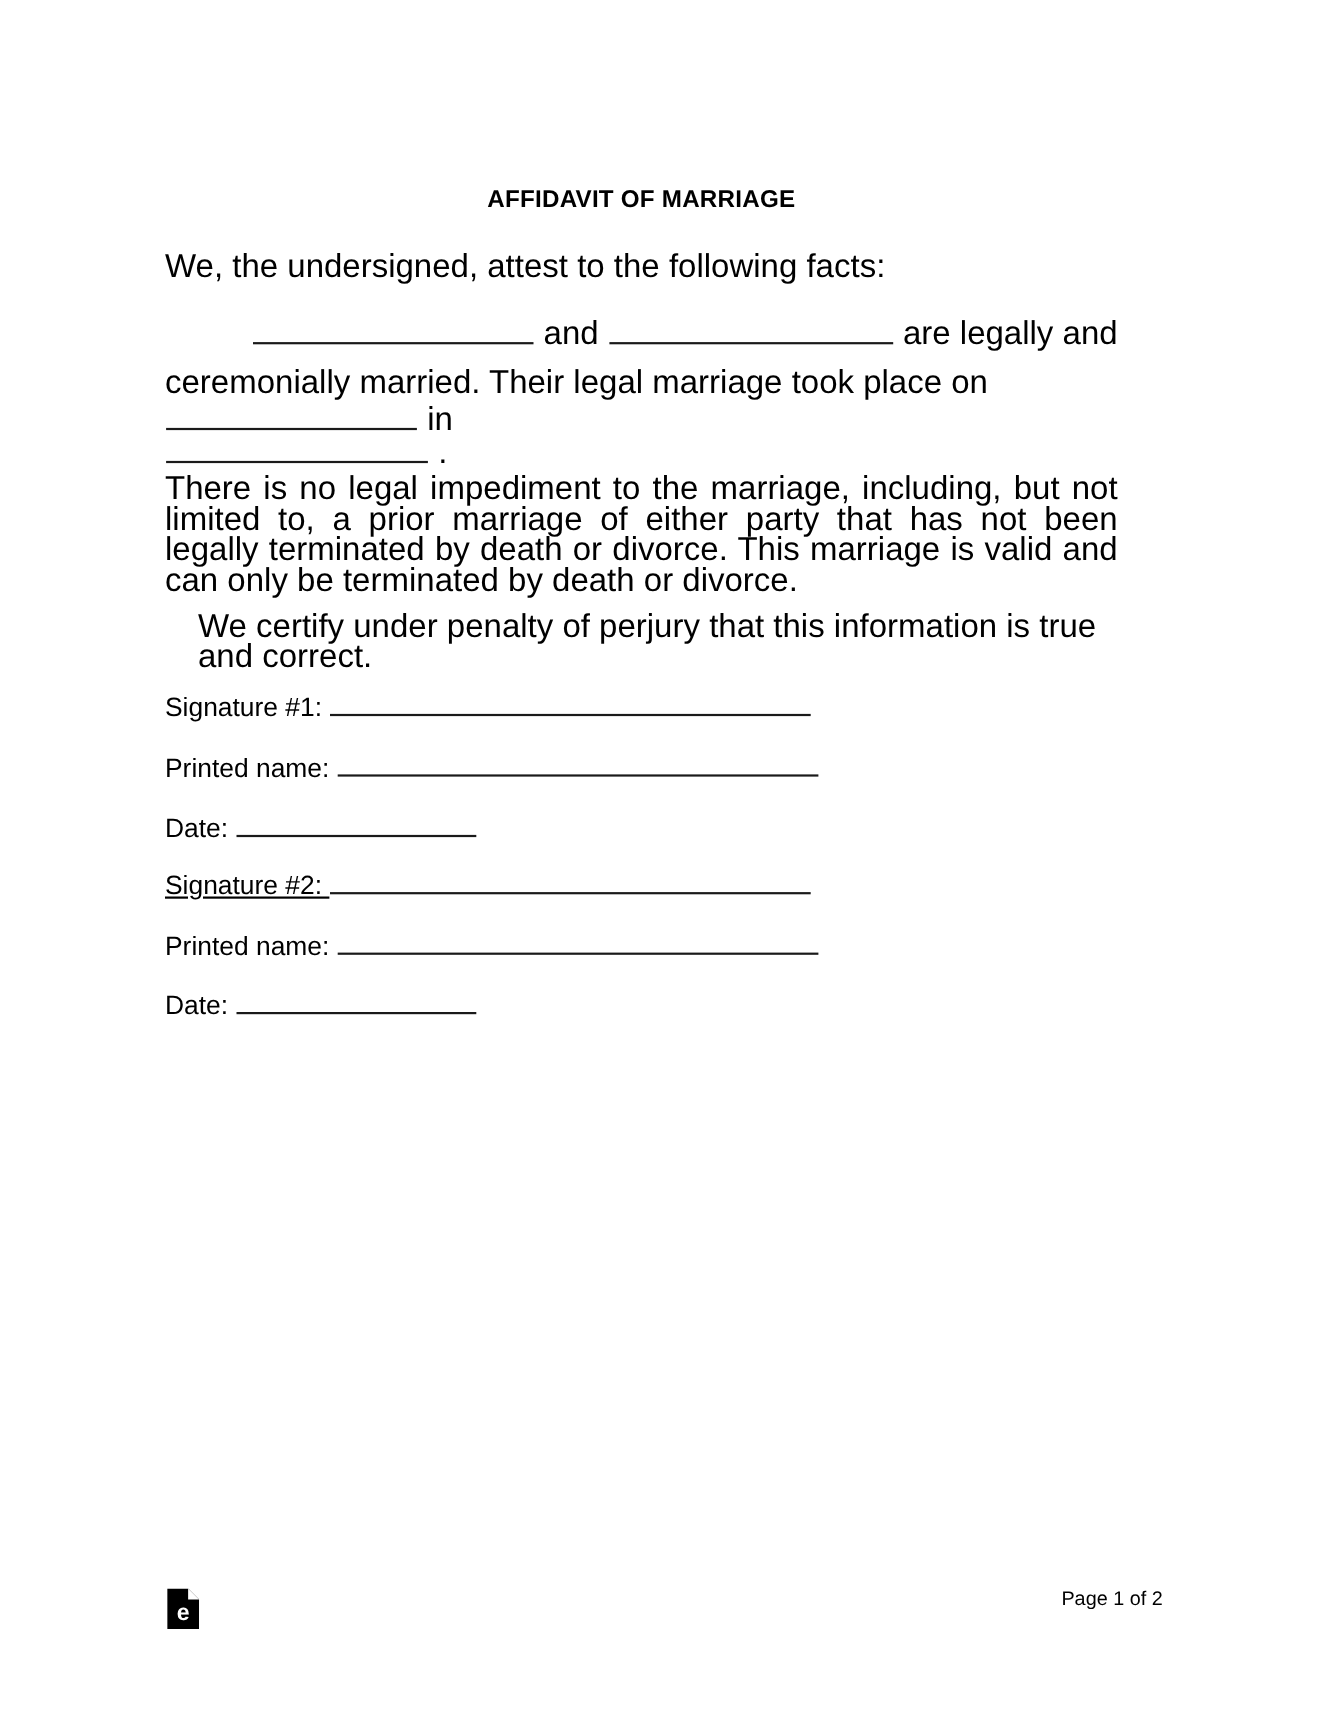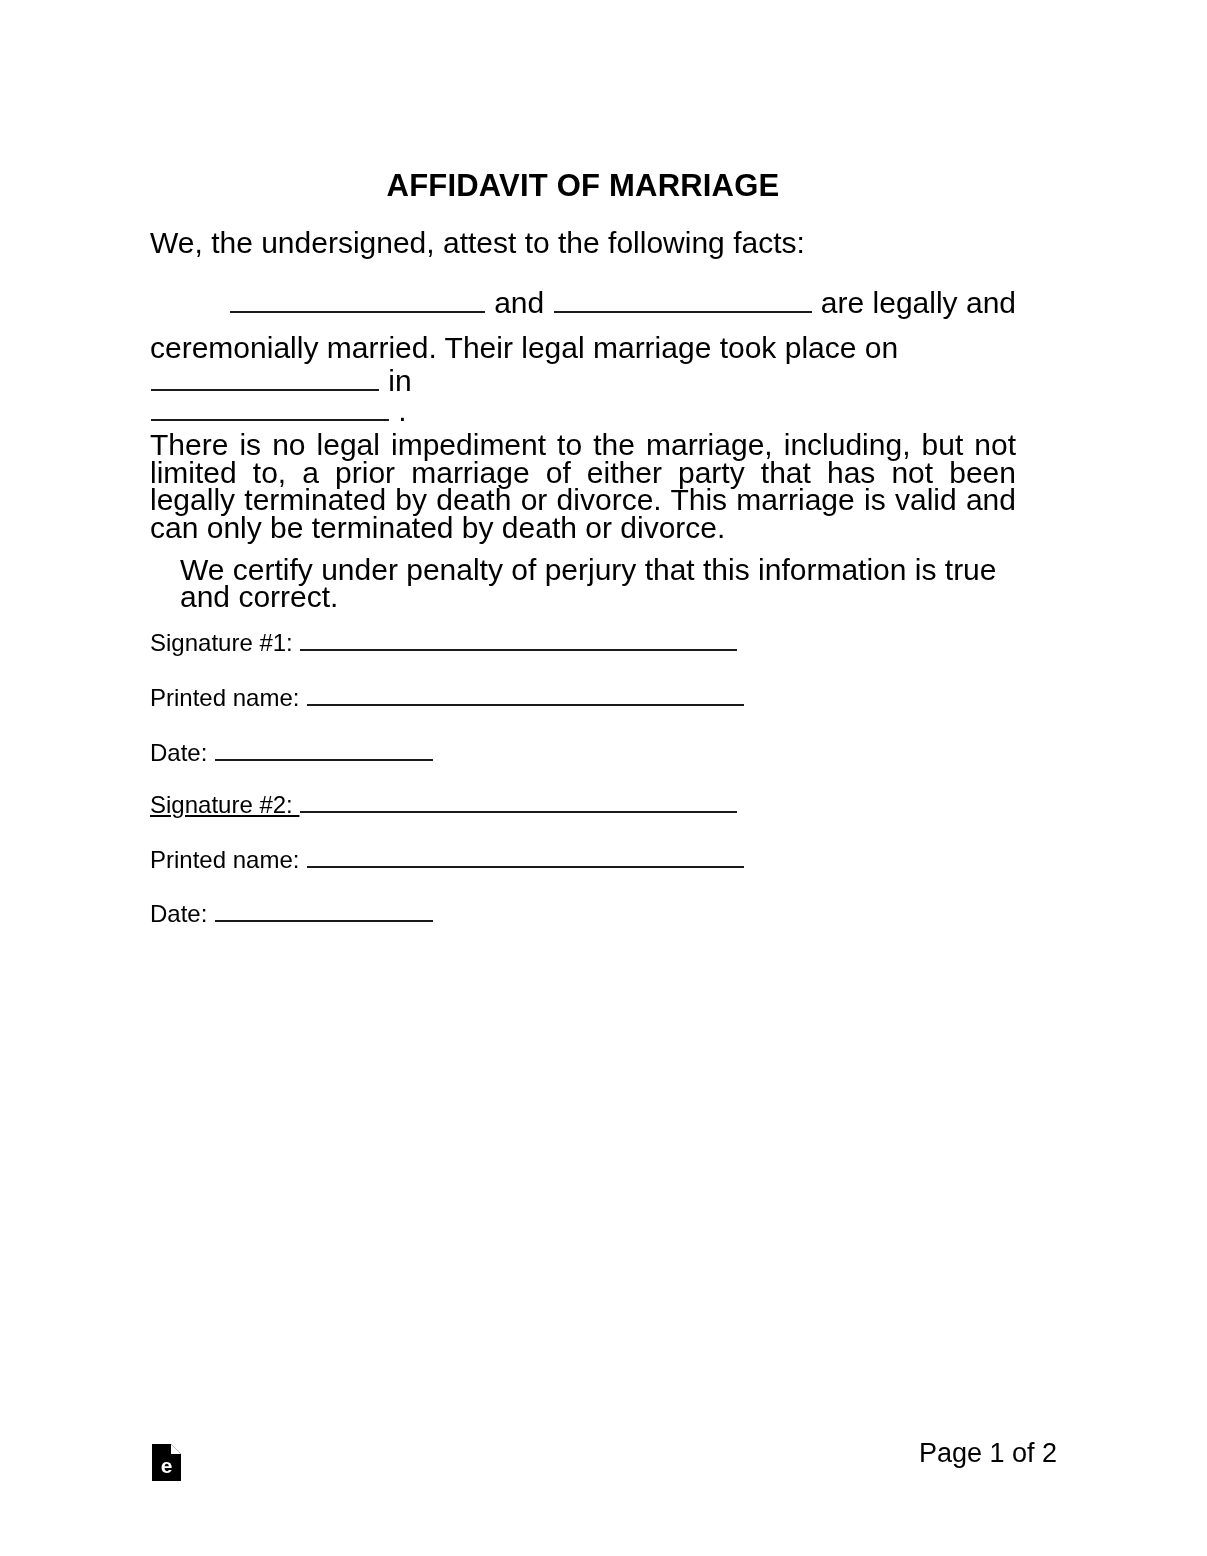--- a/index.html
+++ b/index.html
@@ -21,21 +21,21 @@
     overflow: hidden;
   }
   .content {
     position: absolute;
     left: 150px;
     top: 0;
     width: 866px;
   }
   .doc-title {
     text-align: center;
-    font-size: 31px;
+    font-size: 22px;
     font-weight: bold;
     letter-spacing: 0.2px;
     margin: 0;
     position: absolute;
     left: 0;
     top: 168px;
     width: 866px;
   }
   .para {
     position: absolute;
@@ -86,21 +86,21 @@
     position: absolute;
     left: 152px;
     top: 1444px;
     width: 29px;
     height: 37px;
   }
   .footer-page {
     position: absolute;
     right: 150px;
     top: 1440px;
-    font-size: 27px;
+    font-size: 18px;
     line-height: 27px;
     text-align: right;
     margin: 0;
     white-space: nowrap;
   }
 </style>
 </head>
 <body>
 
 <div class="page">

